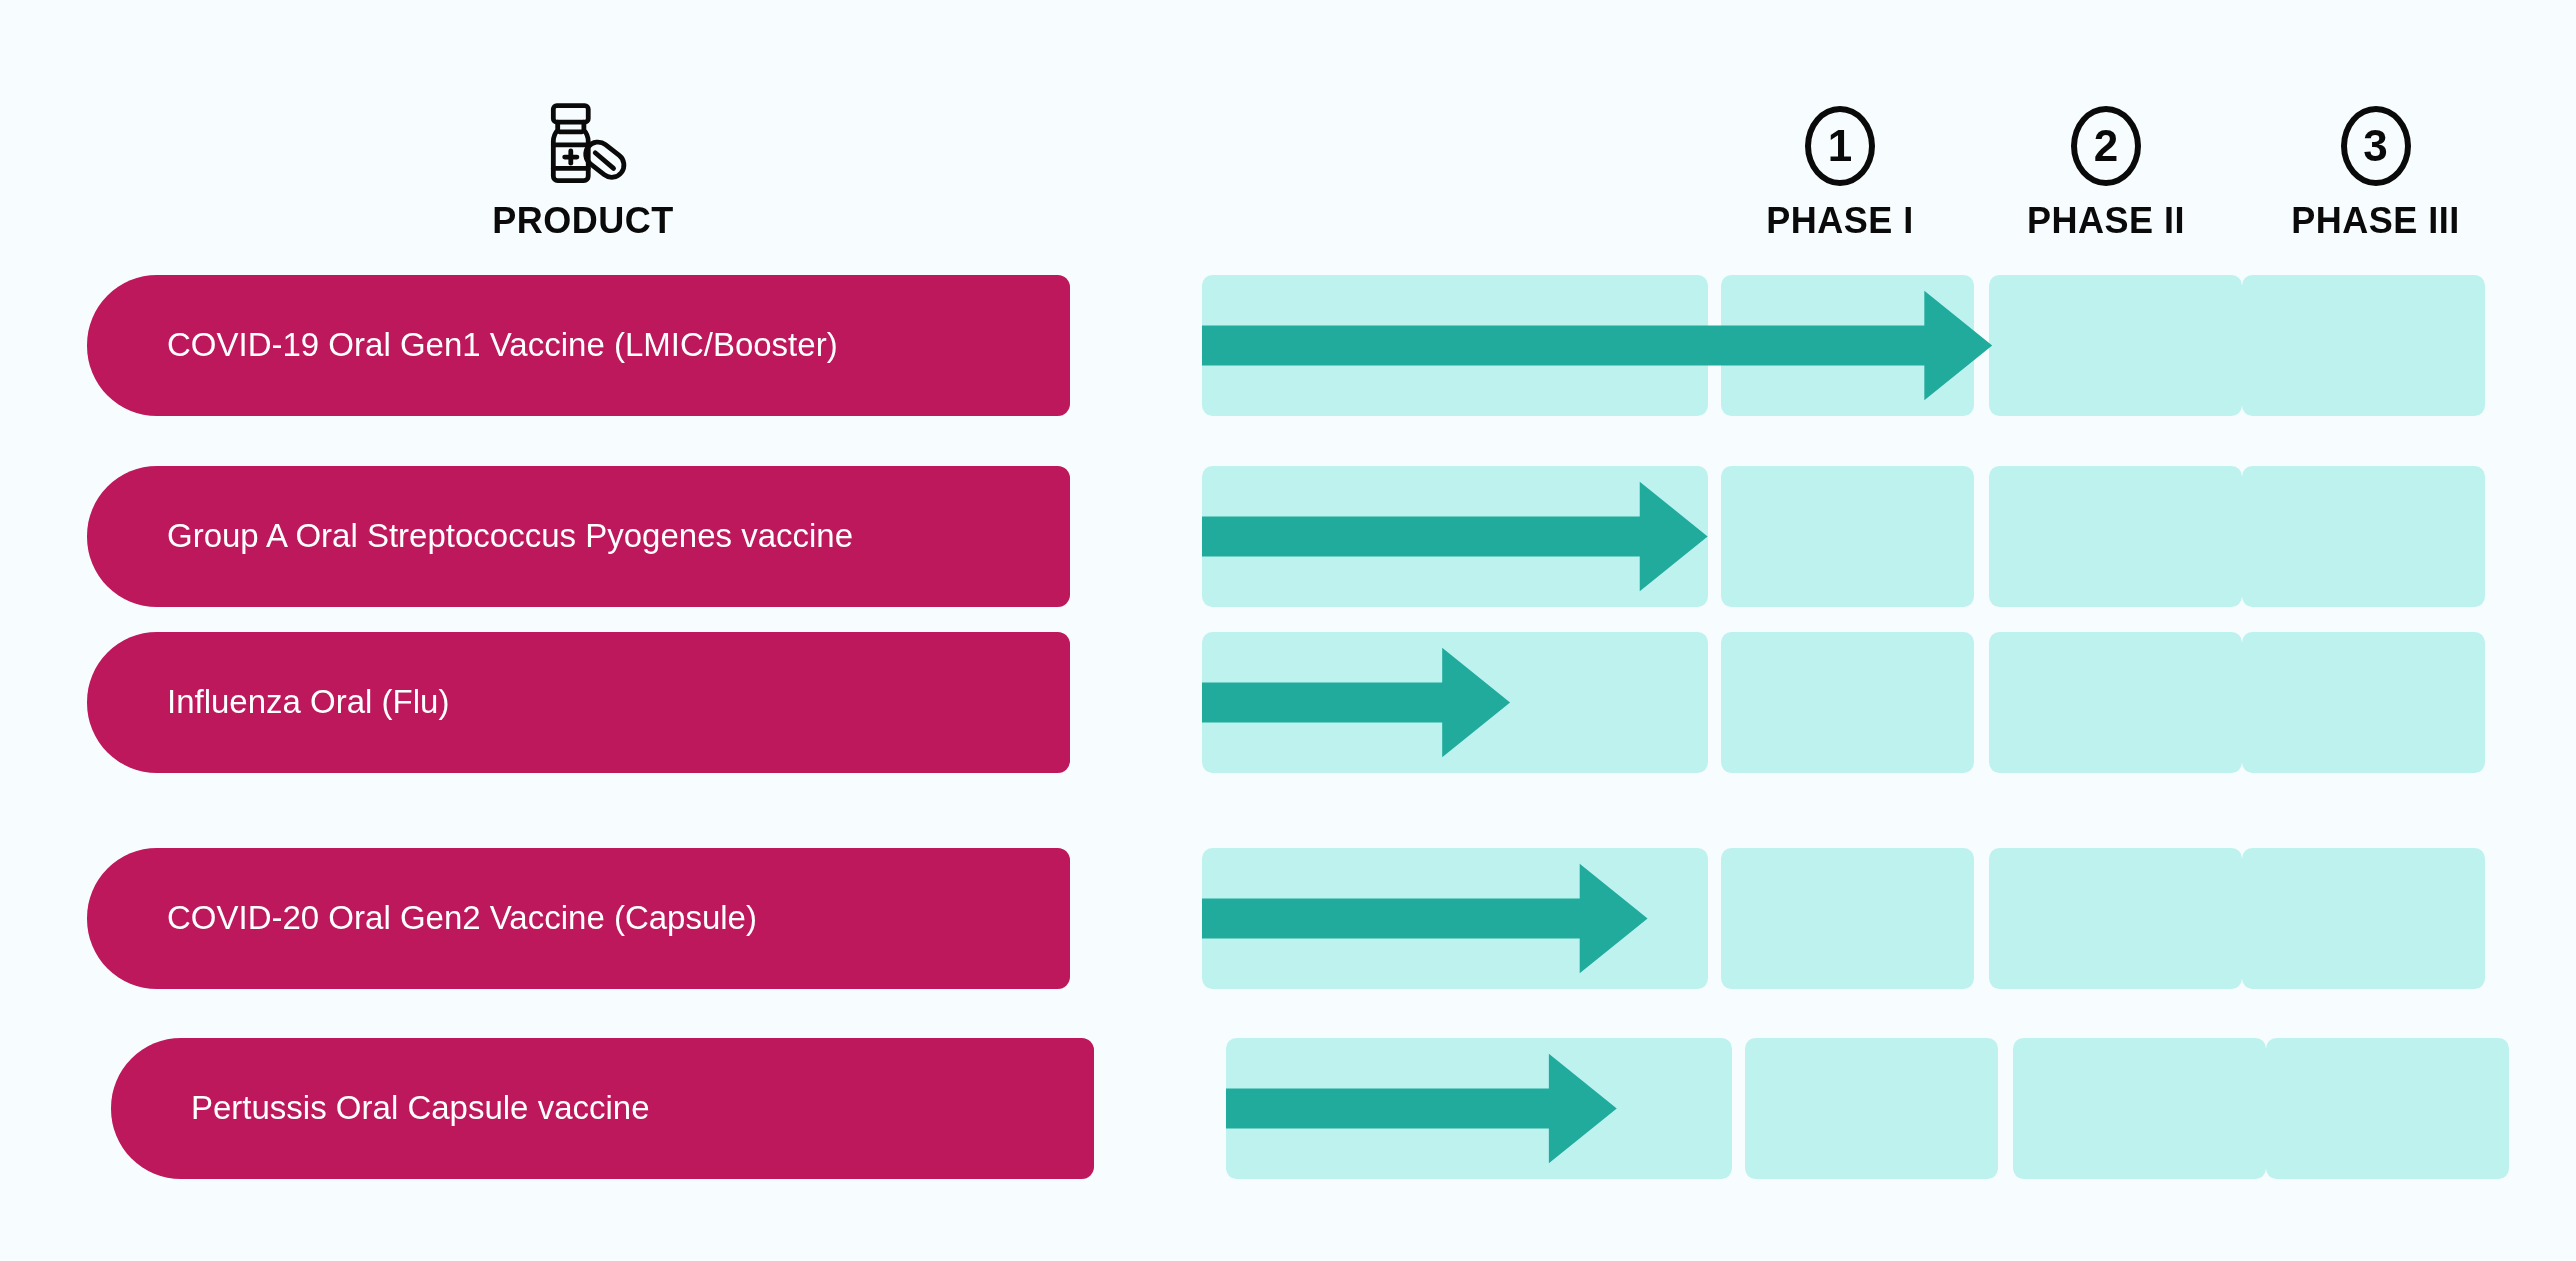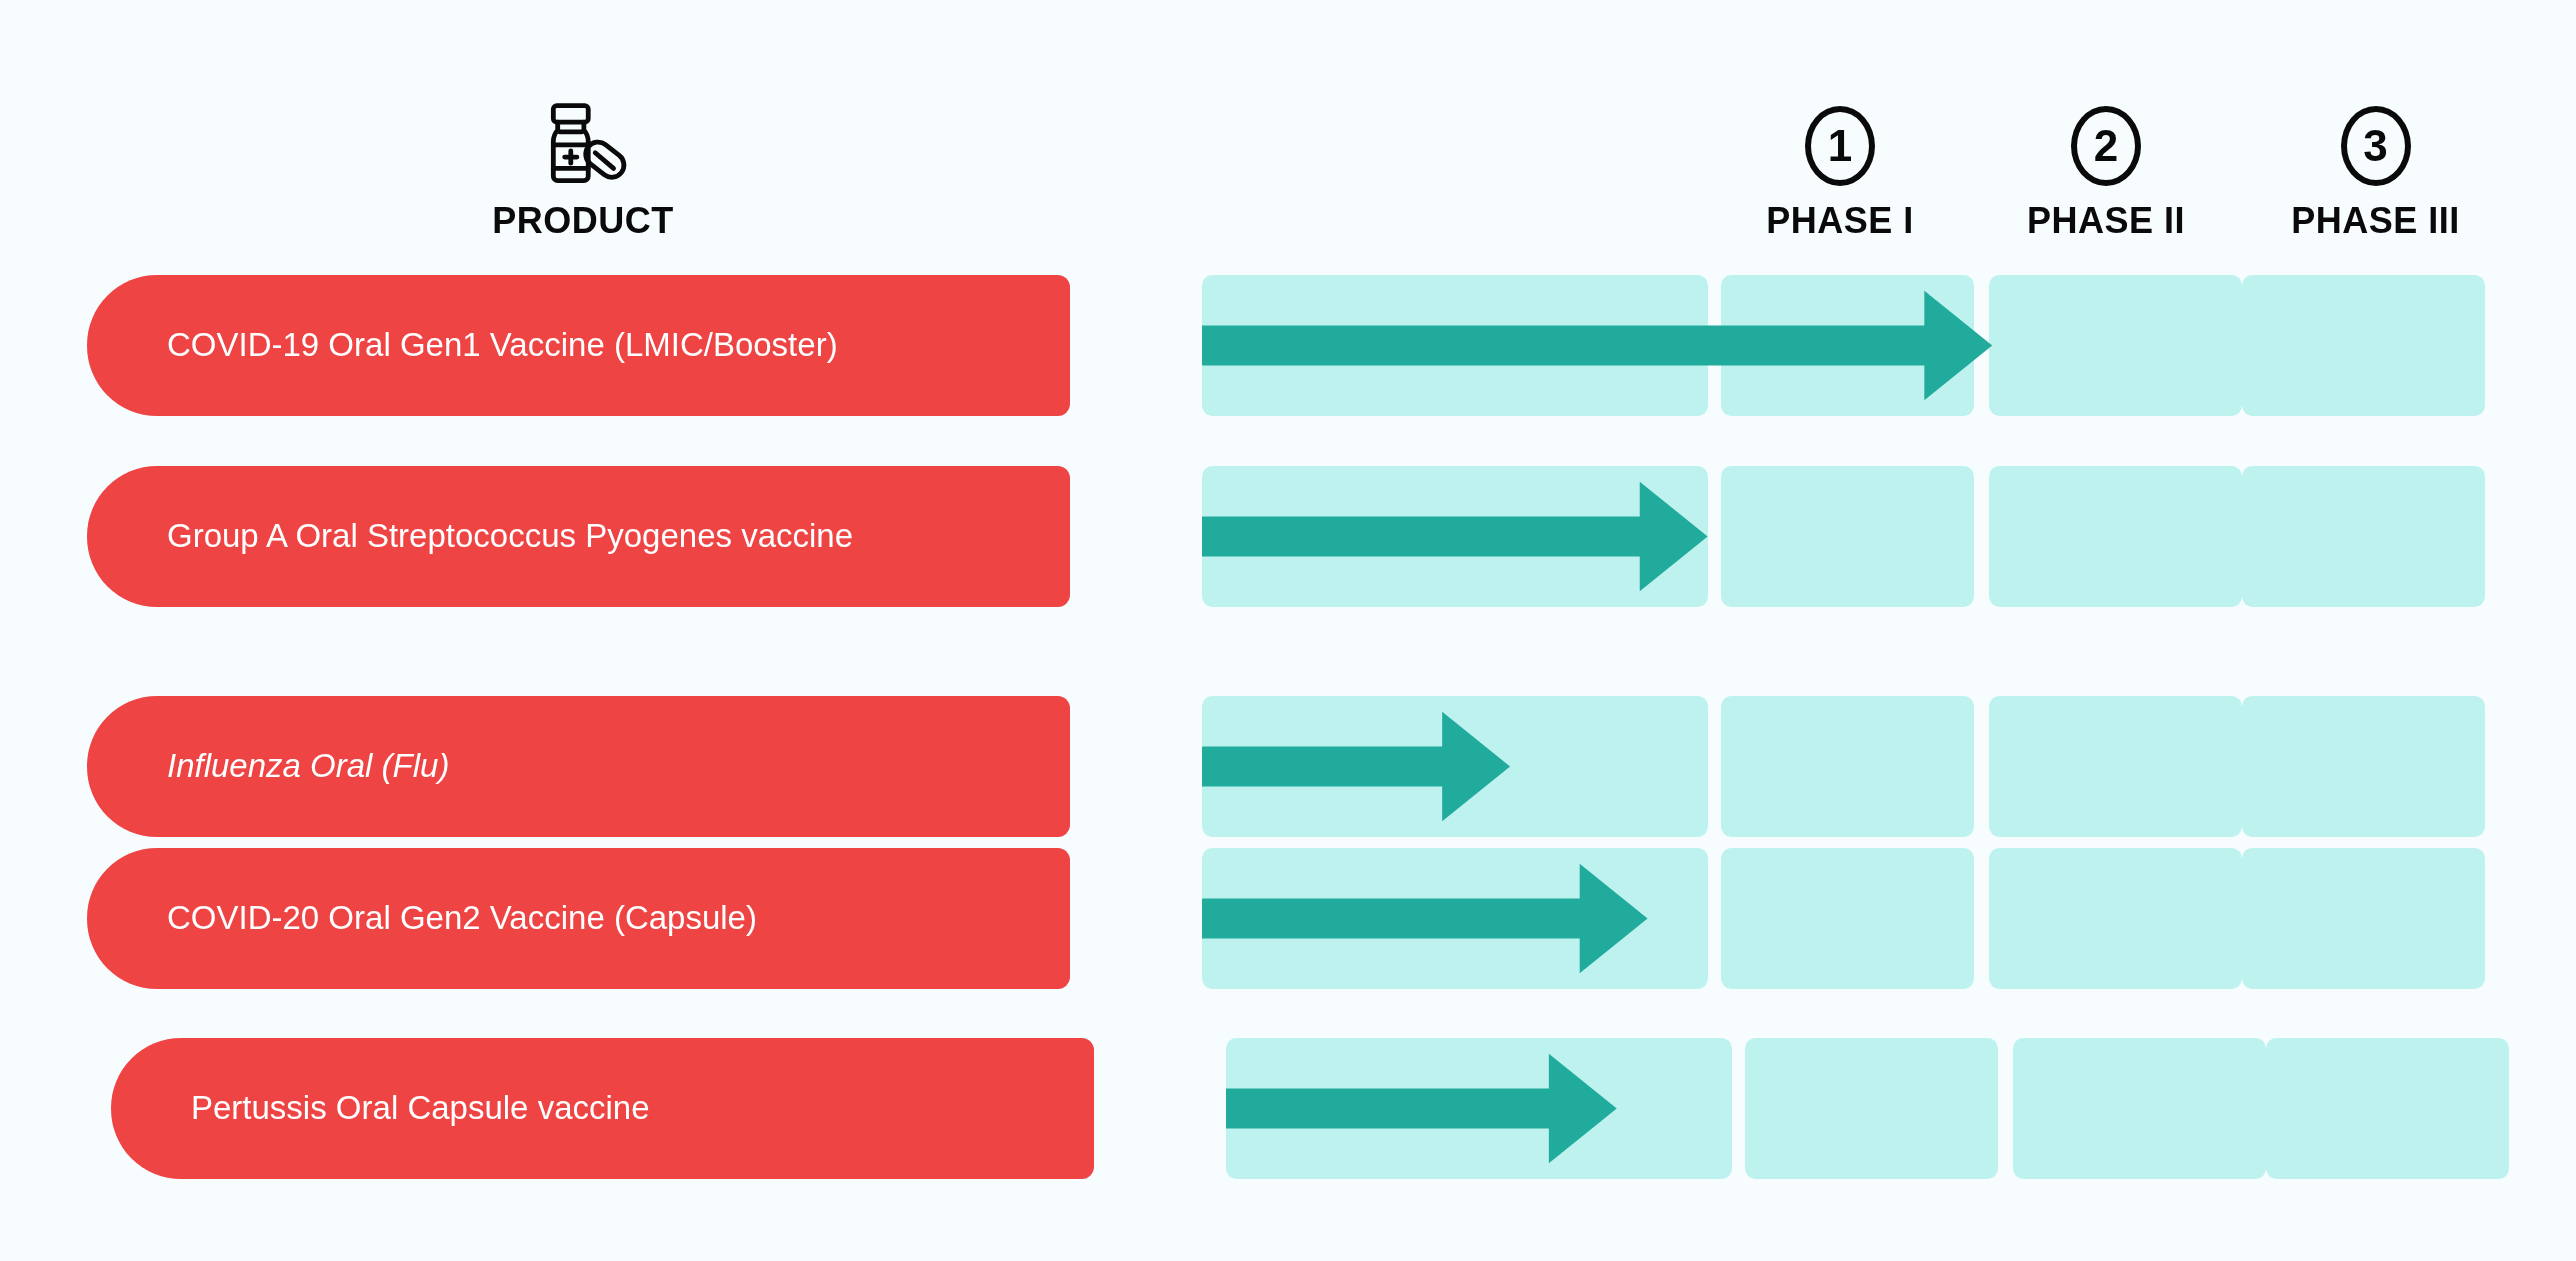--- a/index.html
+++ b/index.html
@@ -79,21 +79,21 @@
     left: 0;
     width: 2576px;
     height: 141px;
   }
   .pill {
     position: absolute;
     left: 87px;
     top: 0;
     width: 983px;
     height: 141px;
-    background: #ef4444;
+    background: #be185d;
     border-radius: 70px 12.2px 12.2px 70px;
     display: flex;
     align-items: center;
     box-sizing: border-box;
     padding-left: 80px;
     padding-right: 35px;
   }
   .pill-label {
     color: #ffffff;
     font-size: 33px;
@@ -120,21 +120,21 @@
     left: 1202px;
     top: 0;
     width: 1288px;
     height: 141px;
     pointer-events: none;
   }
   .arrow-layer svg { display: block; }
 
   .row-1 { top: 275px; }
   .row-2 { top: 466px; border-radius: 15px; }
-  .row-3 { top: 696px; font-style: italic; }
+  .row-3 { top: 632px; }
   .row-4 { top: 848px; }
   .row-5 { top: 1038px; margin-left: 24px; }
 </style>
 </head>
 <body>
 
 <div class="canvas">
 
   <div class="header">
 

